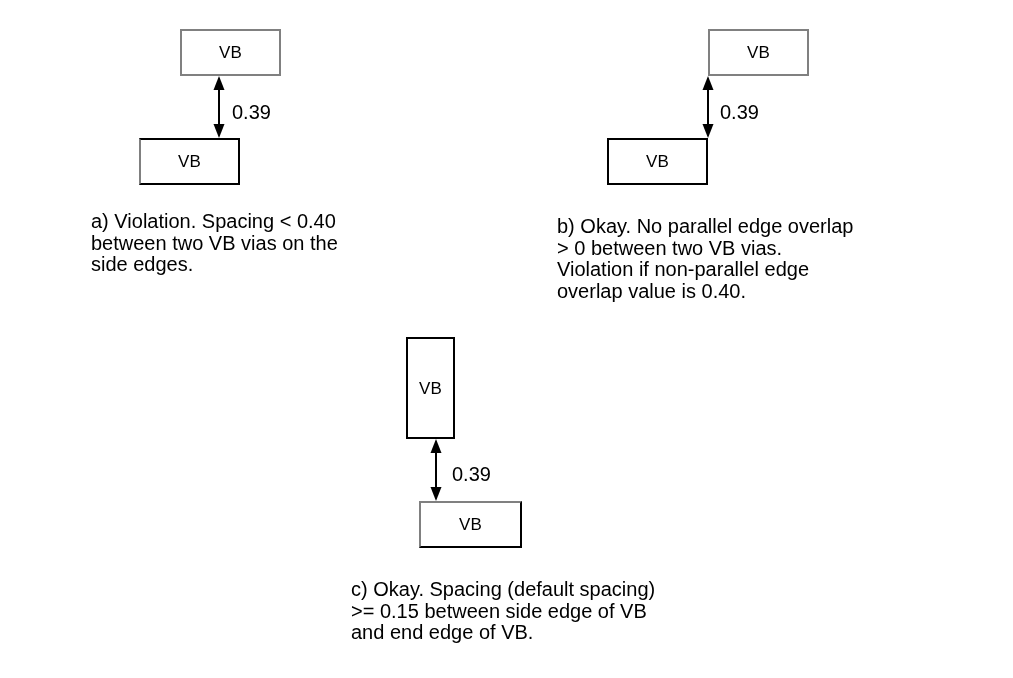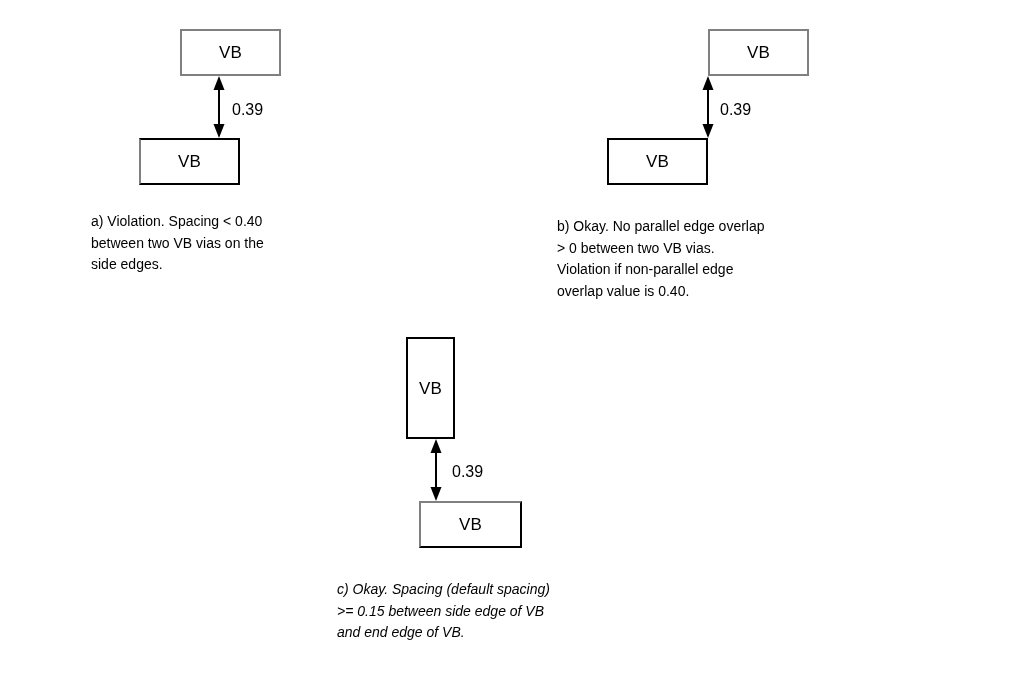--- a/index.html
+++ b/index.html
@@ -33,28 +33,28 @@
     justify-content: center;
   }
   .via-label {
     font-size: 17px;
     line-height: 1;
     color: #000000;
     letter-spacing: 0.2px;
   }
   .dim-label {
     position: absolute;
-    font-size: 16px;
+    font-size: 20px;
     line-height: 1;
     color: #000000;
     white-space: nowrap;
   }
   .caption {
     position: absolute;
-    font-size: 14px;
+    font-size: 20px;
     line-height: 21.5px;
     color: #000000;
     white-space: pre-line;
   }
   svg.arrow-layer {
     position: absolute;
     left: 0; top: 0;
     width: 1013px;
     height: 678px;
     pointer-events: none;
@@ -91,21 +91,21 @@
     left: 406px; top: 337px; width: 49px; height: 102px;
     border: 2px solid #000000;
   }
   #c-box-bottom {
     left: 419px; top: 501px; width: 103px; height: 47px;
     border: 2px solid #000000;
     border-left-color: #808080;
     border-top-color: #808080;
   }
   #c-dim { left: 452px; top: 464px; }
-  #c-caption { left: 337px; top: 579px; width: 330px; font-style: italic; }
+  #c-caption { left: 351px; top: 579px; width: 330px; }
 </style>
 </head>
 <body>
 
 <div id="stage">
 
   <svg class="arrow-layer" viewBox="0 0 1013 678" xmlns="http://www.w3.org/2000/svg">
 
     <g>
       <line x1="219" y1="82" x2="219" y2="131" stroke="#000000" stroke-width="2"></line>

